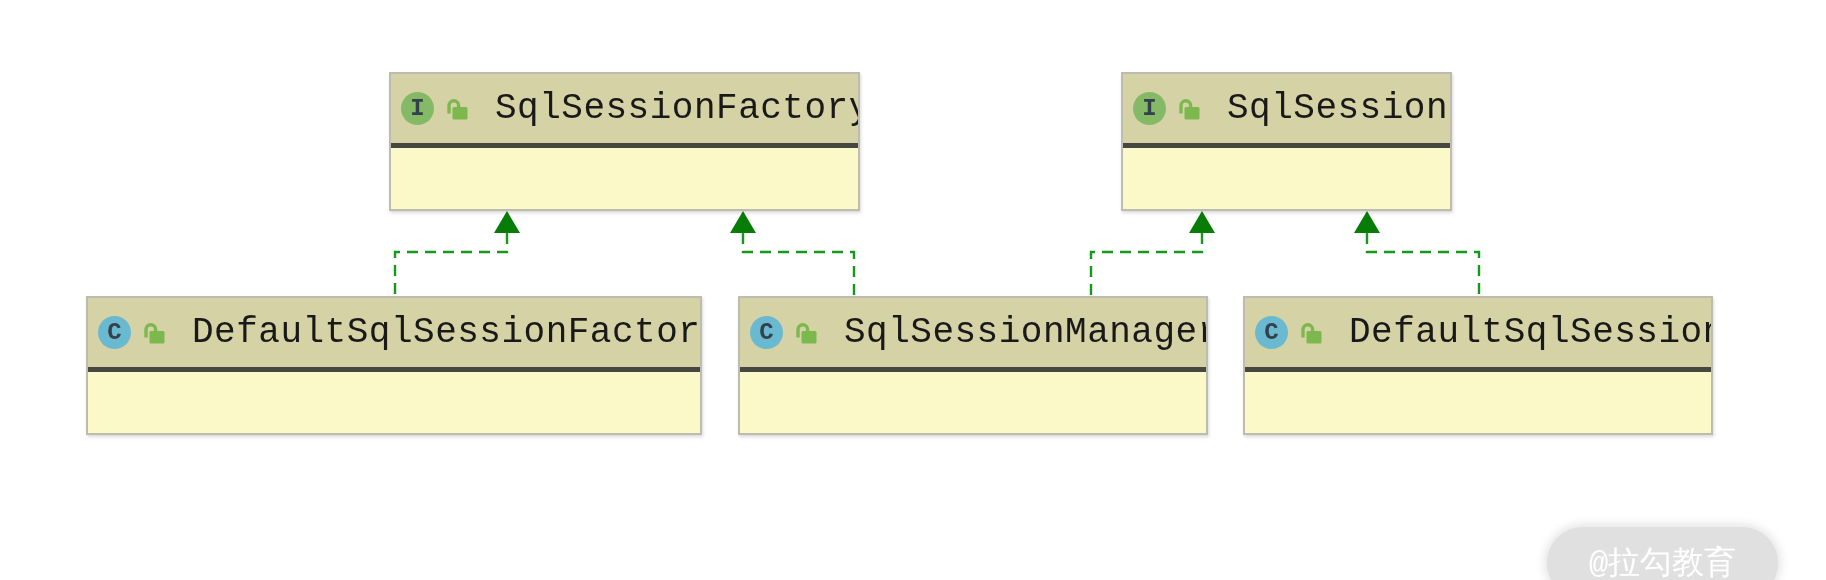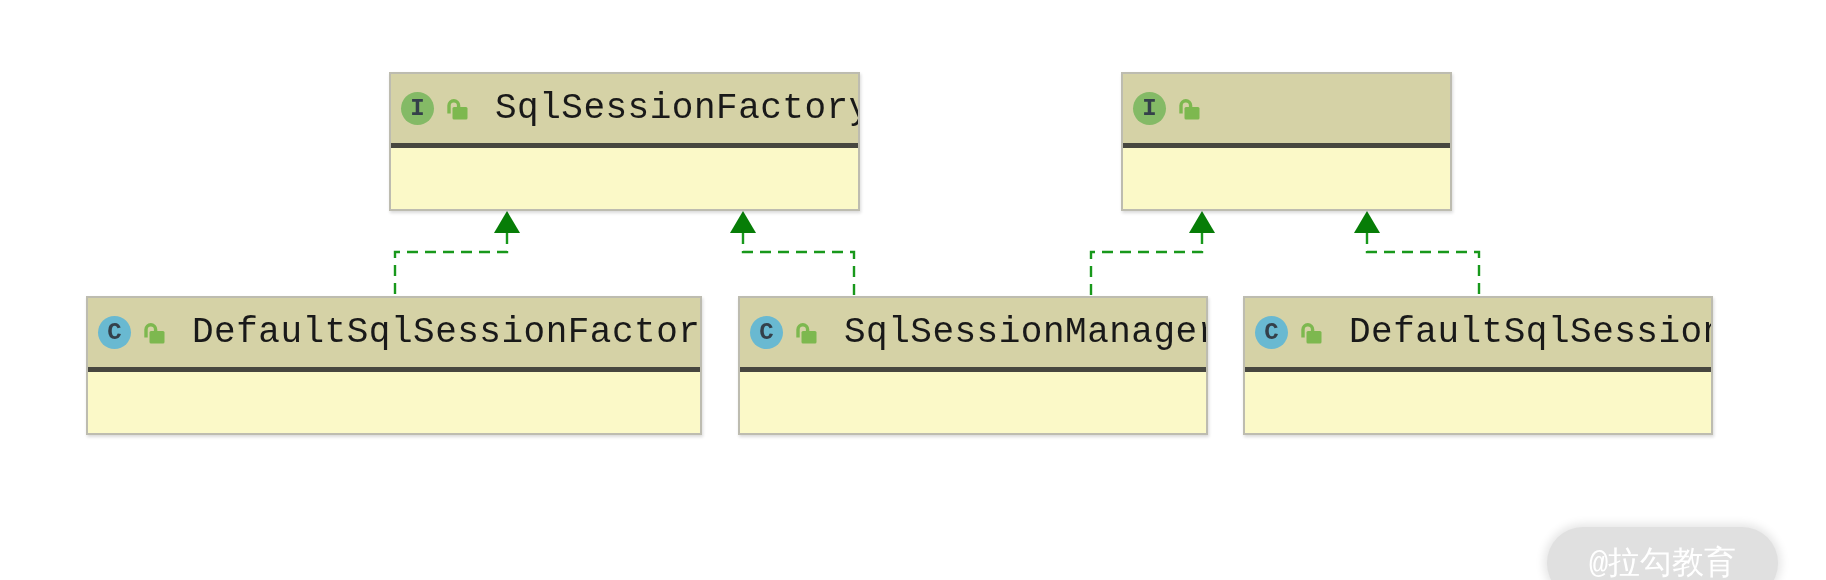--- a/index.html
+++ b/index.html
@@ -83,20 +83,21 @@
 
   <div class="uml-node" style="left:1121px;top:72px;width:331px;">
     <div class="node-header">
       <span class="badge interface">I</span>
       <span class="lock">
         <svg width="24" height="26" viewBox="0 0 24 26">
           <path d="M4 17.5 L4 9.5 A4.8 4.8 0 0 1 13.6 9.5 L13.6 12" fill="none" stroke="#7db84f" stroke-width="3.4"></path>
           <rect x="7.5" y="11" width="15" height="12.5" rx="1.5" fill="#7db84f"></rect>
         </svg>
       </span>
+      <span class="node-title">SqlSession</span>
     </div>
     <div class="node-sep"></div>
     <div class="node-body"></div>
   </div>
 
   <div class="uml-node" style="left:86px;top:296px;width:616px;">
     <div class="node-header">
       <span class="badge klass">C</span>
       <span class="lock">
         <svg width="24" height="26" viewBox="0 0 24 26">

